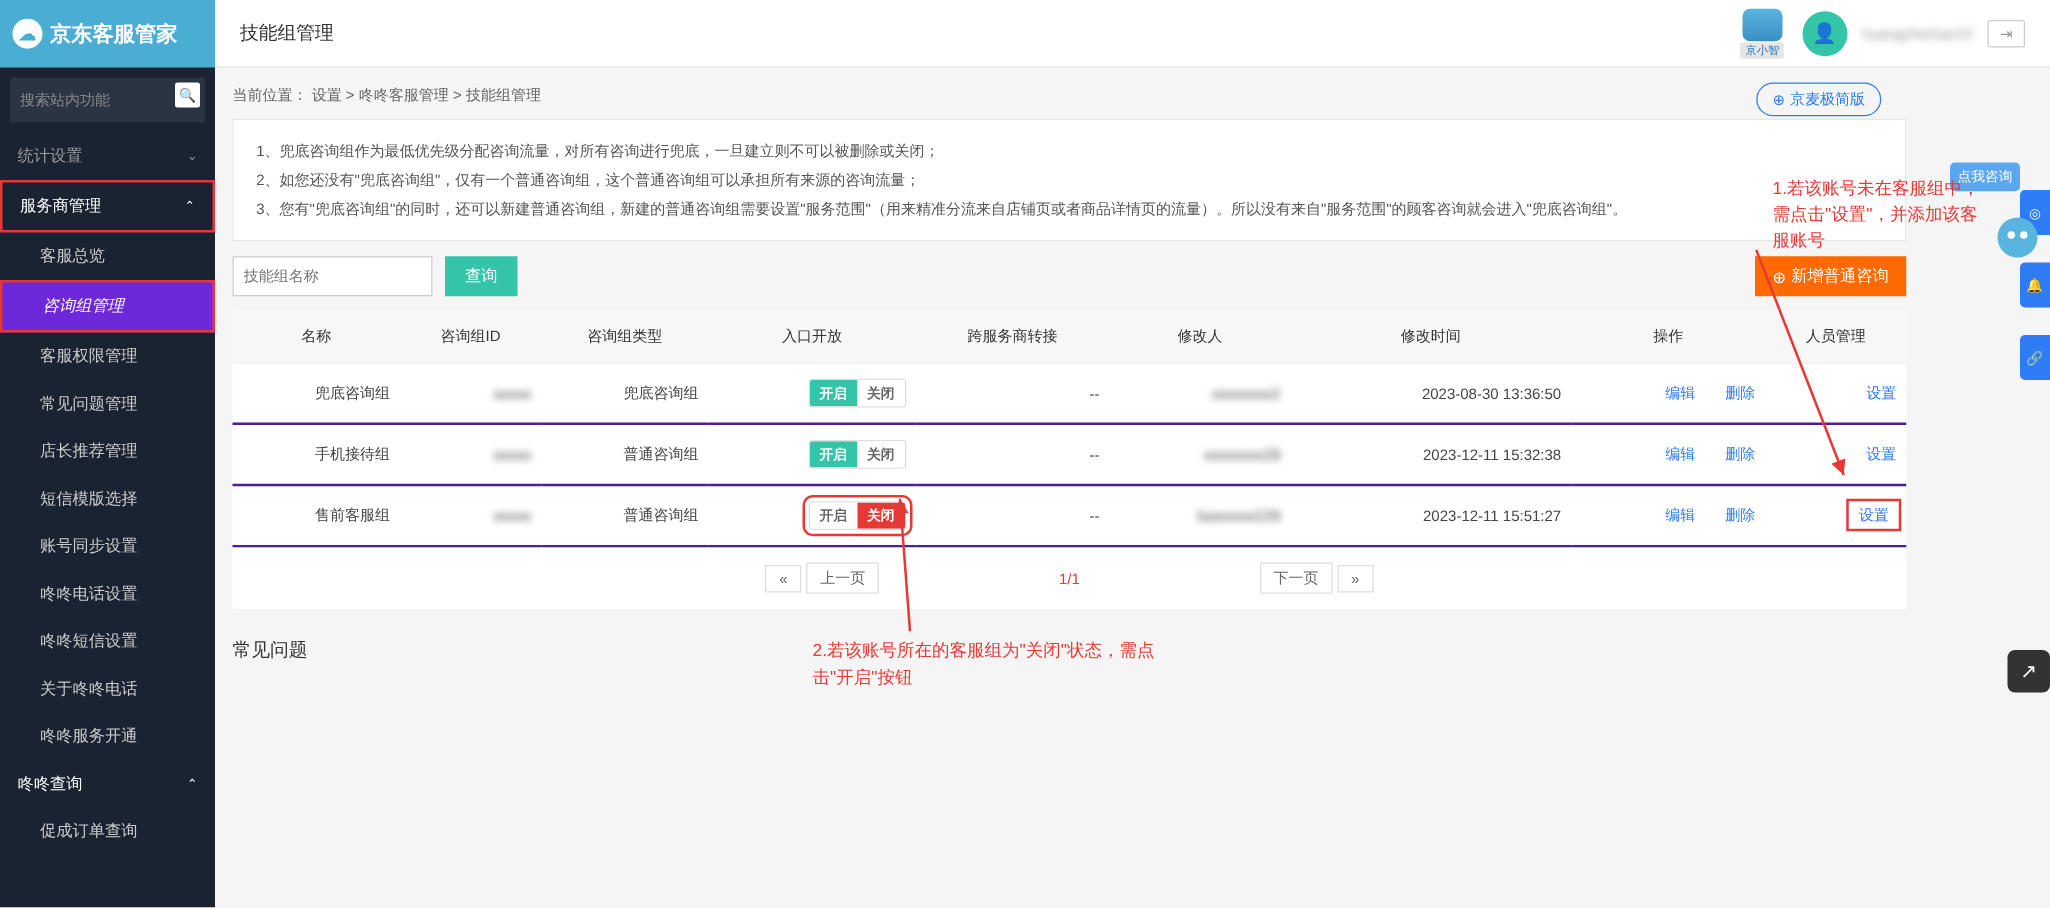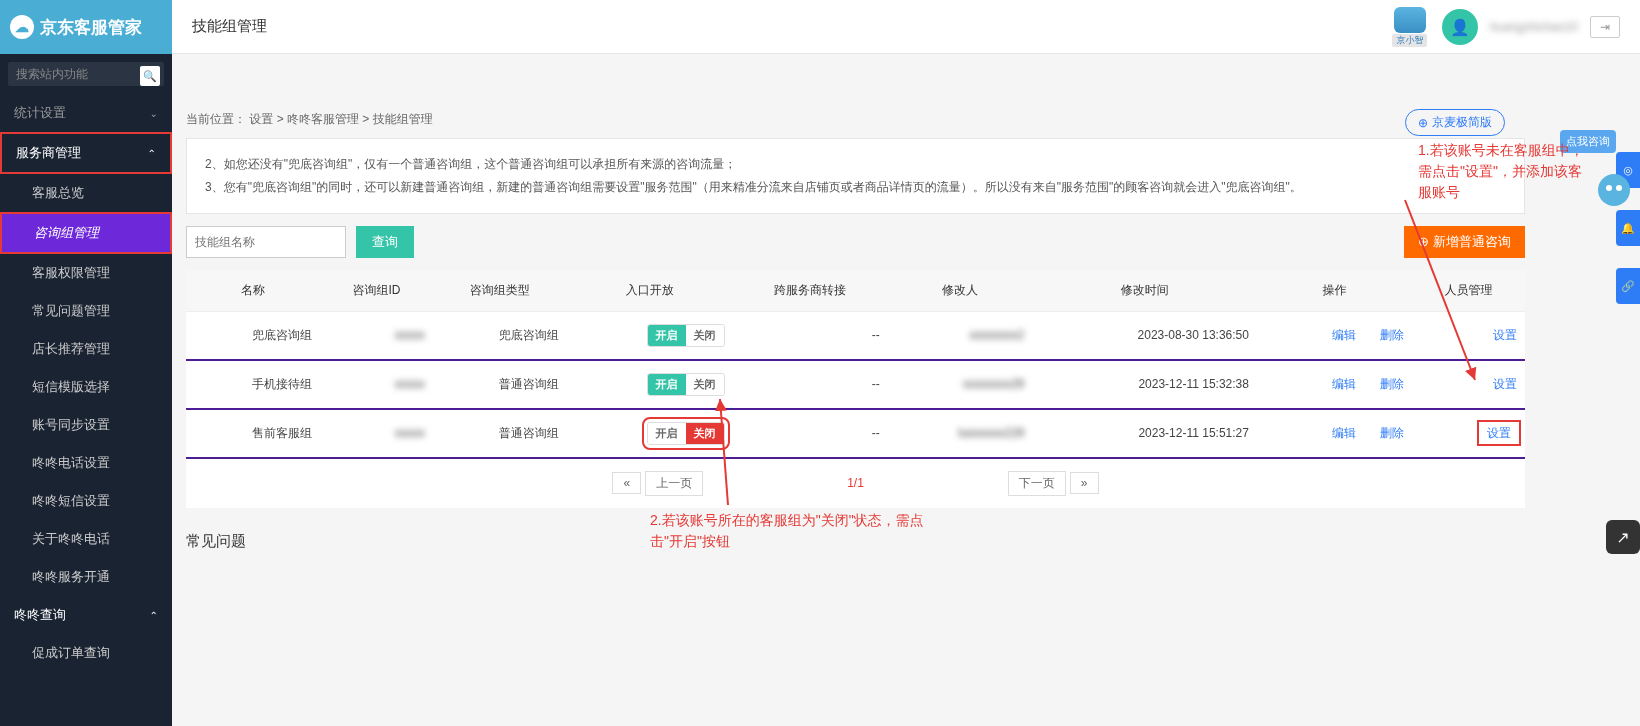--- a/index.html
+++ b/index.html
@@ -3,21 +3,21 @@
   <meta charset="utf-8">
   <style>
     *{margin:0;padding:0;box-sizing:border-box;font-family:"Microsoft YaHei","PingFang SC",sans-serif;}
     body{background:#f5f5f5;height:726px;overflow:hidden;position:relative;}
     
     
     .sidebar{position:absolute;left:0;top:0;width:172px;height:726px;background:#1a2332;color:#fff;}
     .logo{height:54px;background:#4aadd4;display:flex;align-items:center;padding:0 10px;font-size:17px;font-weight:bold;}
     .logo-icon{width:24px;height:24px;background:#fff;border-radius:50%;margin-right:6px;display:flex;align-items:center;justify-content:center;color:#4aadd4;font-size:14px;}
     .search-box{padding:8px;position:relative;}
-    .search-box input{width:100%;height:24px;background:#2a3442;border:none;color:#fff;padding:0 28px 0 8px;font-size:12px;border-radius:2px;}
+    .search-box input{width:100%;height:36px;background:#2a3442;border:none;color:#fff;padding:0 28px 0 8px;font-size:12px;border-radius:2px;}
     .search-box input::placeholder{color:#888;}
     .search-btn{position:absolute;right:12px;top:12px;width:20px;height:20px;background:#fff;border-radius:2px;display:flex;align-items:center;justify-content:center;color:#333;font-size:11px;}
     .menu-section{padding:10px 14px;font-size:13px;color:#999;display:flex;justify-content:space-between;align-items:center;cursor:pointer;}
     .menu-section.active{color:#fff;}
     .section-highlight{border:2px solid #e53935;margin:0;}
     .menu-item{padding:10px 14px 10px 32px;font-size:13px;color:#ccc;cursor:pointer;}
     .menu-item.active{background:#6d28d9;color:#fff;font-style:italic;}
     .item-highlight{border:2px solid #e53935;}
     .chevron{font-size:10px;}
     
@@ -127,34 +127,35 @@
       <div class="hr-robot"></div>
       <div class="hr-robot-label">京小智</div>
     </div>
     <div class="hr-avatar">👤</div>
     <span class="hr-user">huangzhichao10</span>
     <span class="hr-exit">⇥</span>
   </div>
 </div>
 
 <div class="main">
-  <div style="position:relative;margin-top:43px;">
+  <div style="position:relative;">
     <div class="breadcrumb">
       <span>当前位置：</span>
       <a>设置</a> &gt;
       <a>咚咚客服管理</a> &gt;
       <span>技能组管理</span>
     </div>
     <div class="simple-btn">
       <span>⊕</span>
       <span>京麦极简版</span>
     </div>
   </div>
 
   <div class="info-box">
+    <div>1、兜底咨询组作为最低优先级分配咨询流量，对所有咨询进行兜底，一旦建立则不可以被删除或关闭；</div>
     <div>2、如您还没有"兜底咨询组"，仅有一个普通咨询组，这个普通咨询组可以承担所有来源的咨询流量；</div>
     <div>3、您有"兜底咨询组"的同时，还可以新建普通咨询组，新建的普通咨询组需要设置"服务范围"（用来精准分流来自店铺页或者商品详情页的流量）。所以没有来自"服务范围"的顾客咨询就会进入"兜底咨询组"。</div>
   </div>
 
   <div class="toolbar">
     <input class="tb-input" placeholder="技能组名称" style="">
     <button class="tb-search">查询</button>
     <button class="tb-add">
       <span>⊕</span>
       <span>新增普通咨询</span>

